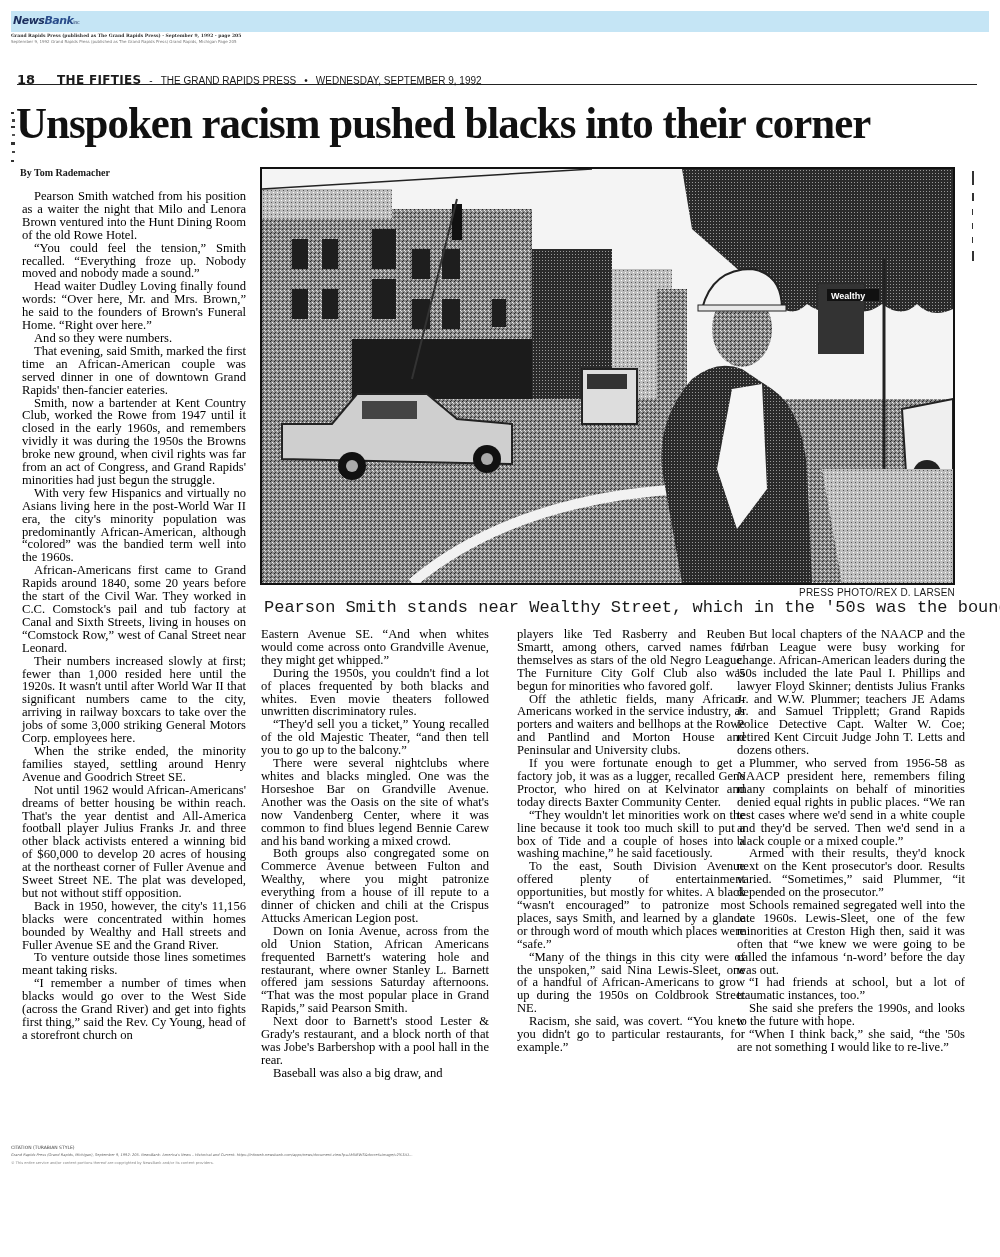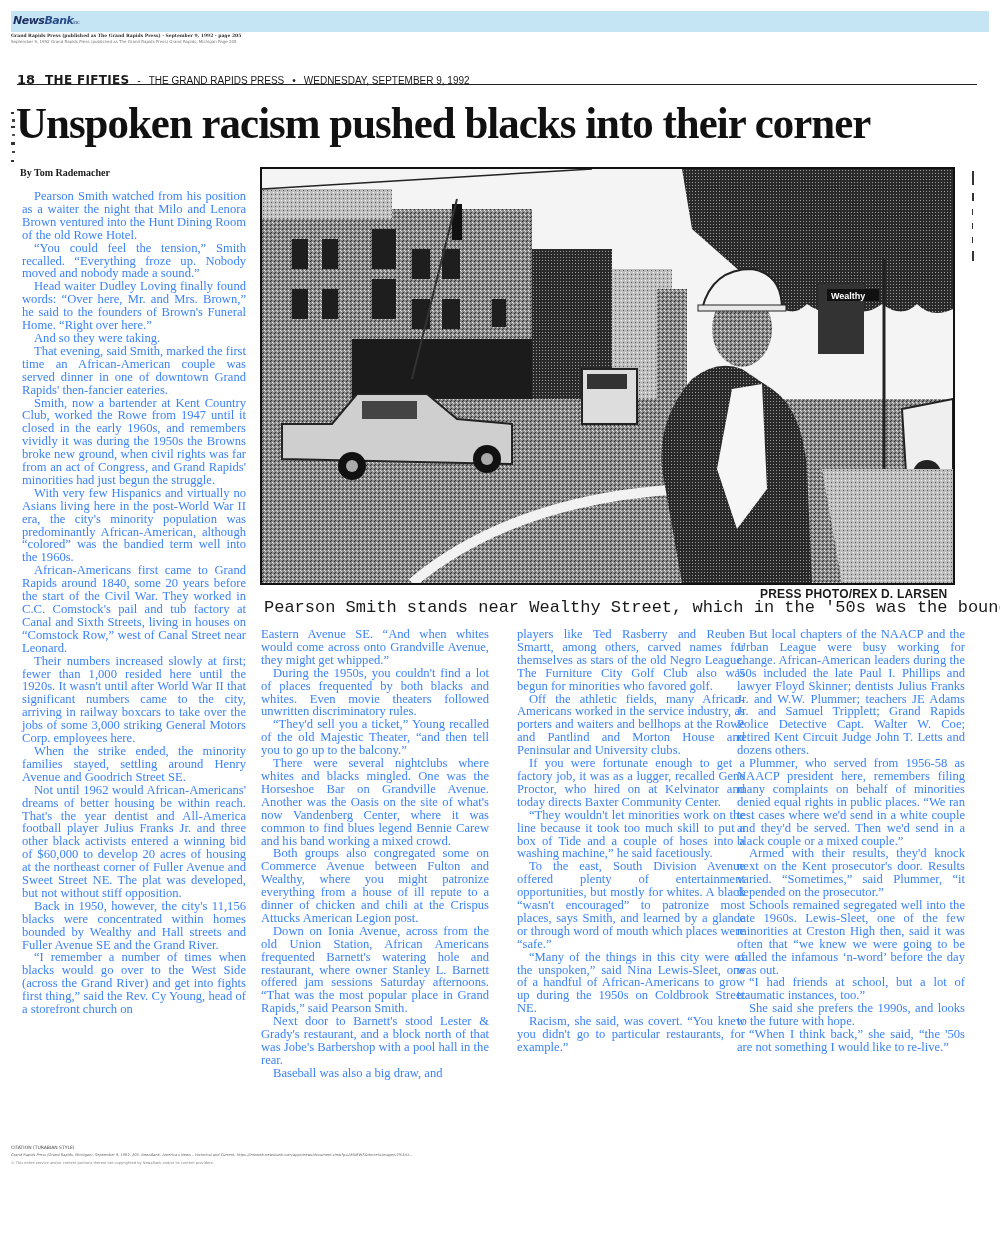--- a/index.html
+++ b/index.html
@@ -5,33 +5,33 @@
   html, body { margin: 0; padding: 0; background: #ffffff; }
   body { width: 1000px; height: 1257px; position: relative; overflow: hidden; font-family: "Liberation Serif", serif; color: #1a1a1a; }
   .nb-bar { position: absolute; left: 11px; top: 11px; width: 978px; height: 21px; background: #c5e5f5; }
   .nb-logo { position: absolute; left: 2px; top: 3px; font-family: "DejaVu Sans", sans-serif; font-style: italic; font-weight: bold; font-size: 11px; color: #1c2f5e; letter-spacing: -0.5px; }
   .nb-logo .bank { color: #2a4d8c; }
   .nb-logo .tm { font-size: 5px; font-style: normal; font-weight: normal; }
   .src-title { position: absolute; left: 11px; top: 33px; font-family: "DejaVu Serif", serif; font-weight: bold; font-size: 4.5px; color: #333; white-space: nowrap; }
   .src-meta { position: absolute; left: 11px; top: 39px; font-family: "DejaVu Sans", sans-serif; font-size: 4px; color: #777; white-space: nowrap; }
   .folio { position: absolute; left: 17px; top: 70px; width: 960px; height: 14px; border-bottom: 1.5px solid #222; white-space: nowrap; }
   .folio .pg { font-family: "DejaVu Sans", sans-serif; font-weight: bold; font-size: 13px; }
-  .folio .sec { font-family: "DejaVu Sans", sans-serif; font-weight: bold; font-size: 12px; letter-spacing: 0.3px; margin-left: 6px; }
+  .folio .sec { font-family: "DejaVu Sans", sans-serif; font-weight: bold; font-size: 12px; letter-spacing: 0.3px; margin-left: 18px; }
   .folio .rest { font-family: "Liberation Sans", sans-serif; font-size: 10px; margin-left: 4px; }
   .headline { position: absolute; left: 16px; top: 98px; font-family: "Liberation Serif", serif; font-weight: bold; font-size: 44px; line-height: 52px; letter-spacing: -1px; color: #111; white-space: nowrap; transform: scaleX(0.975); transform-origin: left; }
   .byline { position: absolute; left: 20px; top: 167px; font-size: 10px; font-weight: bold; }
-  .col { position: absolute; font-family: "Liberation Serif", serif; font-size: 12.6px; line-height: 12.9px; text-align: justify; color: #3b82f6; }
+  .col { position: absolute; font-family: "Liberation Serif", serif; font-size: 12.6px; line-height: 12.9px; text-align: justify; color: #000000; }
   .col p { margin: 0; text-indent: 12px; }
   .col1 { left: 22px; top: 190px; width: 224px; }
   .col2 { left: 261px; top: 628px; width: 228px; }
   .col3 { left: 500px; top: 628px; width: 228px; margin-left: 17px; }
   .col4 { left: 737px; top: 628px; width: 228px; }
   .photo { position: absolute; left: 260px; top: 167px; width: 695px; height: 418px; border: 2px solid #111; box-sizing: border-box; overflow: hidden; background: #ef4444; }
   .photo svg { display: block; }
-  .credit { position: absolute; left: 760px; top: 587px; width: 195px; font-family: "Liberation Sans", sans-serif; font-weight: bold; font-size: 12px; letter-spacing: 0.2px; }
+  .credit { position: absolute; left: 760px; top: 587px; width: 195px; text-align: right; font-family: "Liberation Sans", sans-serif; font-weight: normal; font-size: 10px; letter-spacing: 0.2px; }
   .caption { position: absolute; left: 264px; top: 598px; font-family: Liberation Mono, monospace; font-size: 17px; white-space: nowrap; }
   .citation-head { position: absolute; left: 11px; top: 1145px; font-family: "DejaVu Sans", sans-serif; font-size: 4.5px; color: #444; }
   .citation-body { position: absolute; left: 11px; top: 1153px; width: 980px; font-family: "DejaVu Sans", sans-serif; font-style: italic; font-size: 3.6px; color: #666; white-space: nowrap; overflow: hidden; }
   .copyright { position: absolute; left: 11px; top: 1161px; font-family: "DejaVu Sans", sans-serif; font-size: 3.6px; color: #888; white-space: nowrap; }
   .margin-marks { position: absolute; left: 10px; top: 110px; width: 8px; height: 60px; }
   .right-marks { position: absolute; left: 972px; top: 165px; width: 6px; }
   .right-marks span { display: block; width: 2px; background: #333; margin-bottom: 8px; }
 </style>
 </head>
 <body>
@@ -161,29 +161,30 @@
     <rect x="436" y="136" width="88" height="6" fill="#e8e8e8" stroke="#222" stroke-width="1"></rect>
   </svg>
 </div>
 <div class="credit">PRESS PHOTO/REX D. LARSEN</div>
 <div class="caption">Pearson Smith stands near Wealthy Street, which in the '50s was the boundary between black and white.</div>
 
 <div class="col col1">
   <p>Pearson Smith watched from his position as a waiter the night that Milo and Lenora Brown ventured into the Hunt Dining Room of the old Rowe Hotel.</p>
   <p>“You could feel the tension,” Smith recalled. “Everything froze up. Nobody moved and nobody made a sound.”</p>
   <p>Head waiter Dudley Loving finally found words: “Over here, Mr. and Mrs. Brown,” he said to the founders of Brown's Funeral Home. “Right over here.”</p>
-  <p>And so they were taking.</p>
+  <p>And so they were numbers.</p>
   <p>That evening, said Smith, marked the first time an African-American couple was served dinner in one of downtown Grand Rapids' then-fancier eateries.</p>
   <p>Smith, now a bartender at Kent Country Club, worked the Rowe from 1947 until it closed in the early 1960s, and remembers vividly it was during the 1950s the Browns broke new ground, when civil rights was far from an act of Congress, and Grand Rapids' minorities had just begun the struggle.</p>
   <p>With very few Hispanics and virtually no Asians living here in the post-World War II era, the city's minority population was predominantly African-American, although “colored” was the bandied term well into the 1960s.</p>
   <p>African-Americans first came to Grand Rapids around 1840, some 20 years before the start of the Civil War. They worked in C.C. Comstock's pail and tub factory at Canal and Sixth Streets, living in houses on “Comstock Row,” west of Canal Street near Leonard.</p>
   <p>Their numbers increased slowly at first; fewer than 1,000 resided here until the 1920s. It wasn't until after World War II that significant numbers came to the city, arriving in railway boxcars to take over the jobs of some 3,000 striking General Motors Corp. employees here.</p>
   <p>When the strike ended, the minority families stayed, settling around Henry Avenue and Goodrich Street SE.</p>
   <p>Not until 1962 would African-Americans' dreams of better housing be within reach. That's the year dentist and All-America football player Julius Franks Jr. and three other black activists entered a winning bid of $60,000 to develop 20 acres of housing at the northeast corner of Fuller Avenue and Sweet Street NE. The plat was developed, but not without stiff opposition.</p>
   <p>Back in 1950, however, the city's 11,156 blacks were concentrated within homes bounded by Wealthy and Hall streets and Fuller Avenue SE and the Grand River.</p>
+  <p>To venture outside those lines sometimes meant taking risks.</p>
   <p>“I remember a number of times when blacks would go over to the West Side (across the Grand River) and get into fights first thing,” said the Rev. Cy Young, head of a storefront church on</p>
 </div>
 
 <div class="col col2">
   <p style="text-indent:0">Eastern Avenue SE. “And when whites would come across onto Grandville Avenue, they might get whipped.”</p>
   <p>During the 1950s, you couldn't find a lot of places frequented by both blacks and whites. Even movie theaters followed unwritten discriminatory rules.</p>
   <p>“They'd sell you a ticket,” Young recalled of the old Majestic Theater, “and then tell you to go up to the balcony.”</p>
   <p>There were several nightclubs where whites and blacks mingled. One was the Horseshoe Bar on Grandville Avenue. Another was the Oasis on the site of what's now Vandenberg Center, where it was common to find blues legend Bennie Carew and his band working a mixed crowd.</p>
   <p>Both groups also congregated some on Commerce Avenue between Fulton and Wealthy, where you might patronize everything from a house of ill repute to a dinner of chicken and chili at the Crispus Attucks American Legion post.</p>
   <p>Down on Ionia Avenue, across from the old Union Station, African Americans frequented Barnett's watering hole and restaurant, where owner Stanley L. Barnett offered jam sessions Saturday afternoons. “That was the most popular place in Grand Rapids,” said Pearson Smith.</p>

